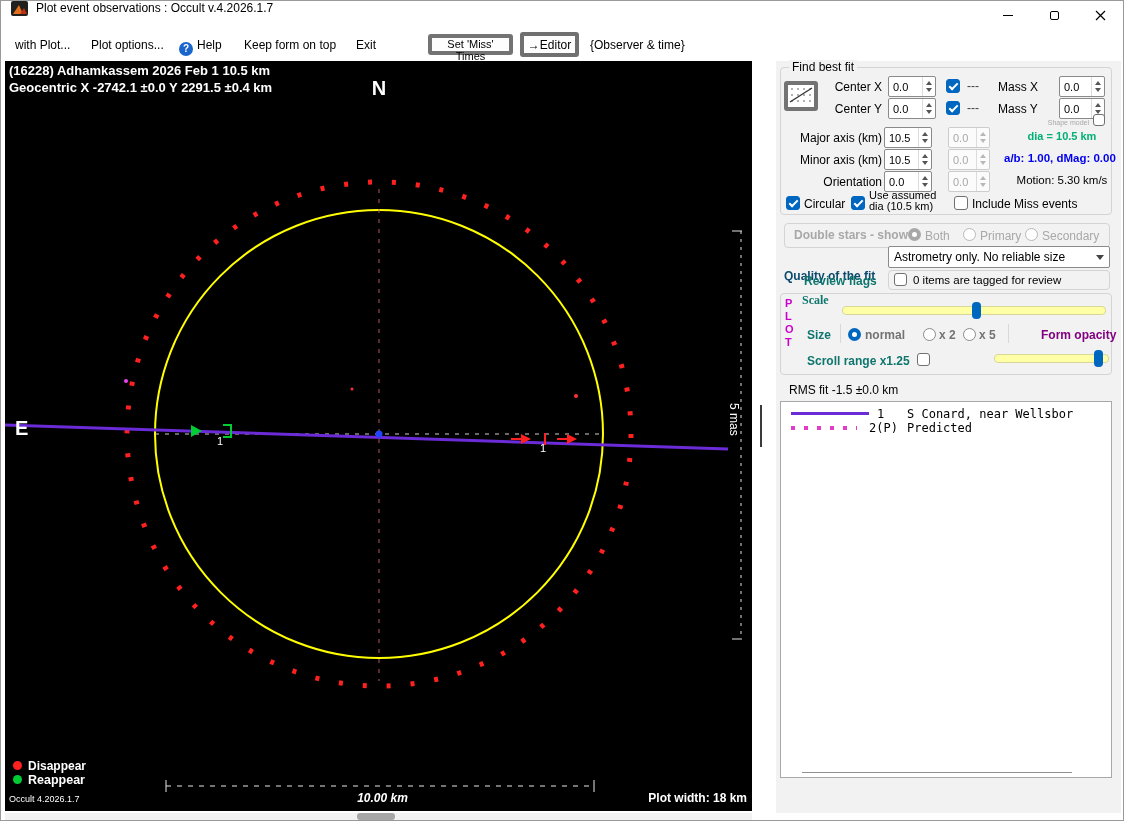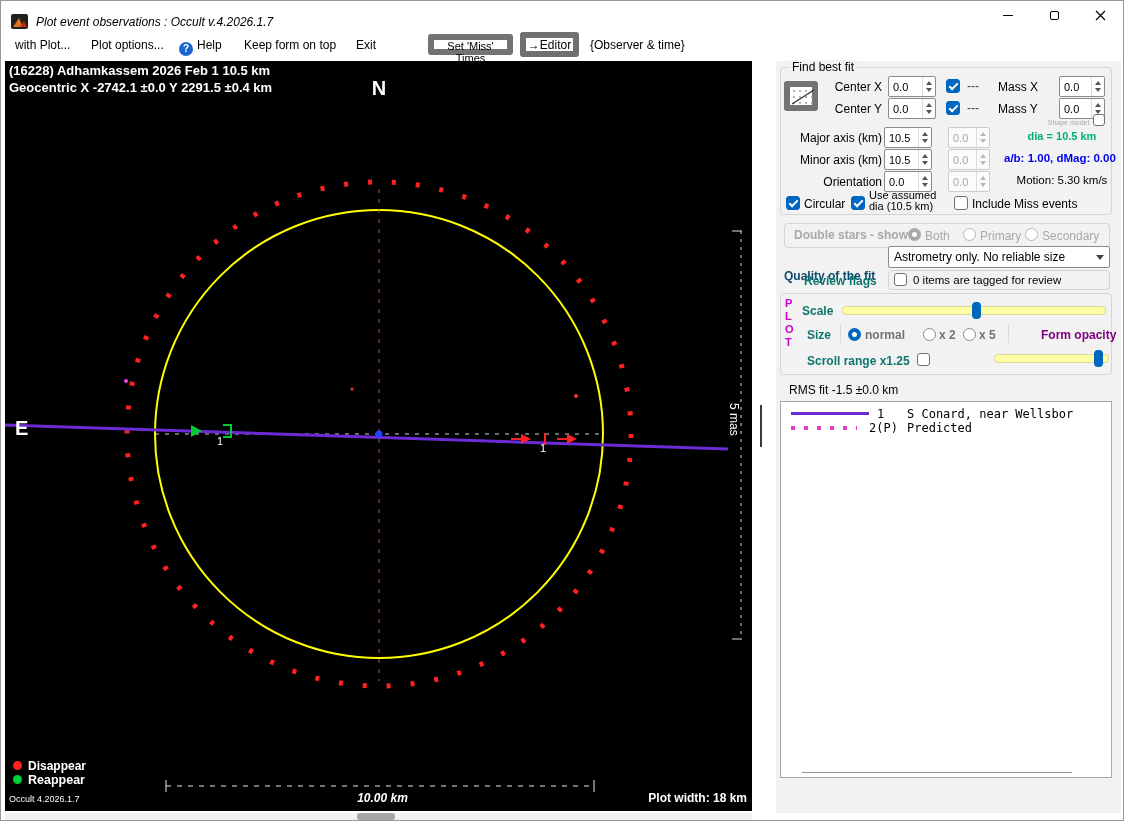--- a/index.html
+++ b/index.html
@@ -1,32 +1,32 @@
 <!DOCTYPE html>
 <html><head>
 <meta charset="utf-8">
 <style>
   * { margin:0; padding:0; box-sizing:border-box; }
   html,body { width:1124px; height:821px; font-family:"Liberation Sans","DejaVu Sans",sans-serif; color:#000; background:#fff; overflow:hidden; }
   .window { position:relative; width:1124px; height:821px; background:#fff; border:1px solid #999; }
   .abs { position:absolute; }
 
   
-  .titlebar { position:absolute; left:0; top:0; width:100%; height:28px; background:#fff; display:flex; align-items:flex-end;font-style:italic; }
+  .titlebar { position:absolute; left:0; top:0; width:100%; height:28px; background:#fff; display:flex; align-items:flex-start; }
   .title-text { margin-left:8px; font-size:12px; }
   .win-controls { position:absolute; right:0; top:0; height:28px; display:flex; }
   .win-btn { width:46px; height:28px; display:flex; align-items:center; justify-content:center; cursor:default; }
   .glyph-min { width:10px; height:1px; background:#000; }
   .glyph-max { width:9px; height:9px; border:1px solid #000; border-radius:2px; }
 
   
   .menubar { position:absolute; left:0; top:28px; width:100%; height:30px; background:#fff; font-size:12px; }
   .menu-item { position:absolute; top:9px; white-space:nowrap; }
   .help-icon { display:inline-block; width:14px; height:14px; border-radius:50%; background:#1a66cc; color:#fff; font-size:10px; font-weight:bold; text-align:center; line-height:14px; vertical-align:-3px; margin-right:4px; }
-  .mini-btn { position:absolute; background:#fdfdfd; border:6px solid #737373; border-radius:3px; font-size:11px; text-align:center; }
+  .mini-btn { position:absolute; background:#fdfdfd; border:4px solid #737373; border-radius:3px; font-size:11px; text-align:center; }
 
   
   .plot { position:absolute; left:4px; top:60px; width:747px; height:750px; background:#000; }
   .pt { position:absolute; color:#fff; white-space:nowrap; }
   .hdr { font-weight:bold; font-size:13px; }
   .dirlabel { font-weight:bold; font-size:20px; }
   .legend-dot { display:inline-block; width:9px; height:9px; border-radius:50%; margin-right:6px; }
   .vert-text { writing-mode:vertical-rl; font-size:12px; }
 
   
@@ -300,21 +300,21 @@
     <div class="groupbox" style="left:112px; top:209px; width:222px; height:20px; background:#f2f2f2;"></div>
     <div class="cb" style="left:118px; top:212px; width:13px; height:13px;"></div>
     <div class="rlabel" style="left:137px; top:213px; font-size:11.5px;">0 items are tagged for review</div>
 
     <div class="groupbox" style="left:4px; top:232px; width:332px; height:82px;"></div>
     <div class="rlabel magenta" style="left:9px; top:236px; font-size:11px;">P</div>
     <div class="rlabel magenta" style="left:9px; top:249px; font-size:11px;">L</div>
     <div class="rlabel magenta" style="left:9px; top:262px; font-size:11px;">O</div>
     <div class="rlabel magenta" style="left:9px; top:275px; font-size:11px;">T</div>
 
-    <div class="rlabel red" style="left:26px; top:243px;">Scale</div>
+    <div class="rlabel red" style="left:26px; top:232px;font-family:Liberation Serif, serif;">Scale</div>
     <div class="slider" style="left:66px; top:241px; width:264px; height:17px;">
       <span class="track"></span>
       <span class="thumb" style="left:130px;"></span>
     </div>
 
     <div class="vline" style="left:64px; top:263px; height:19px;"></div>
     <div class="rlabel red" style="left:31px; top:267px;">Size</div>
     <div class="radio on" style="left:72px; top:267px;"></div>
     <div class="rlabel darkred" style="left:89px; top:267px;">normal</div>
     <div class="radio" style="left:147px; top:267px;"></div>

